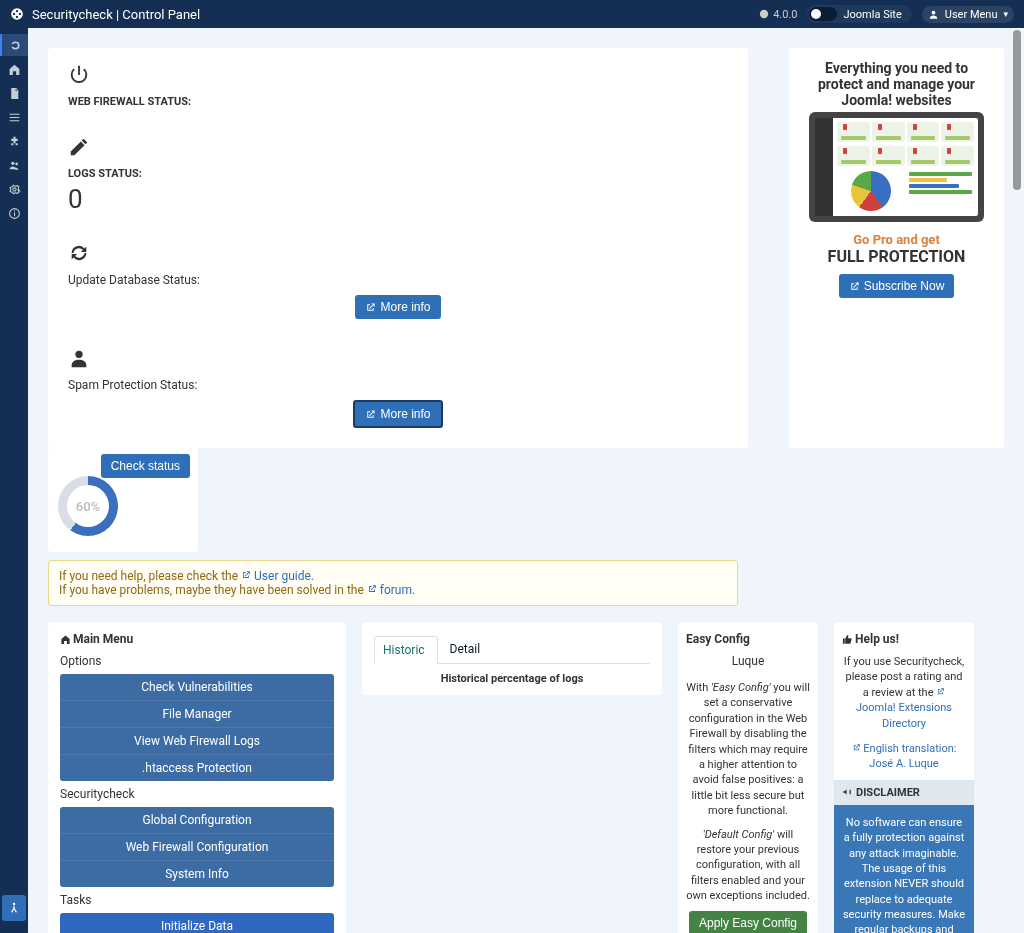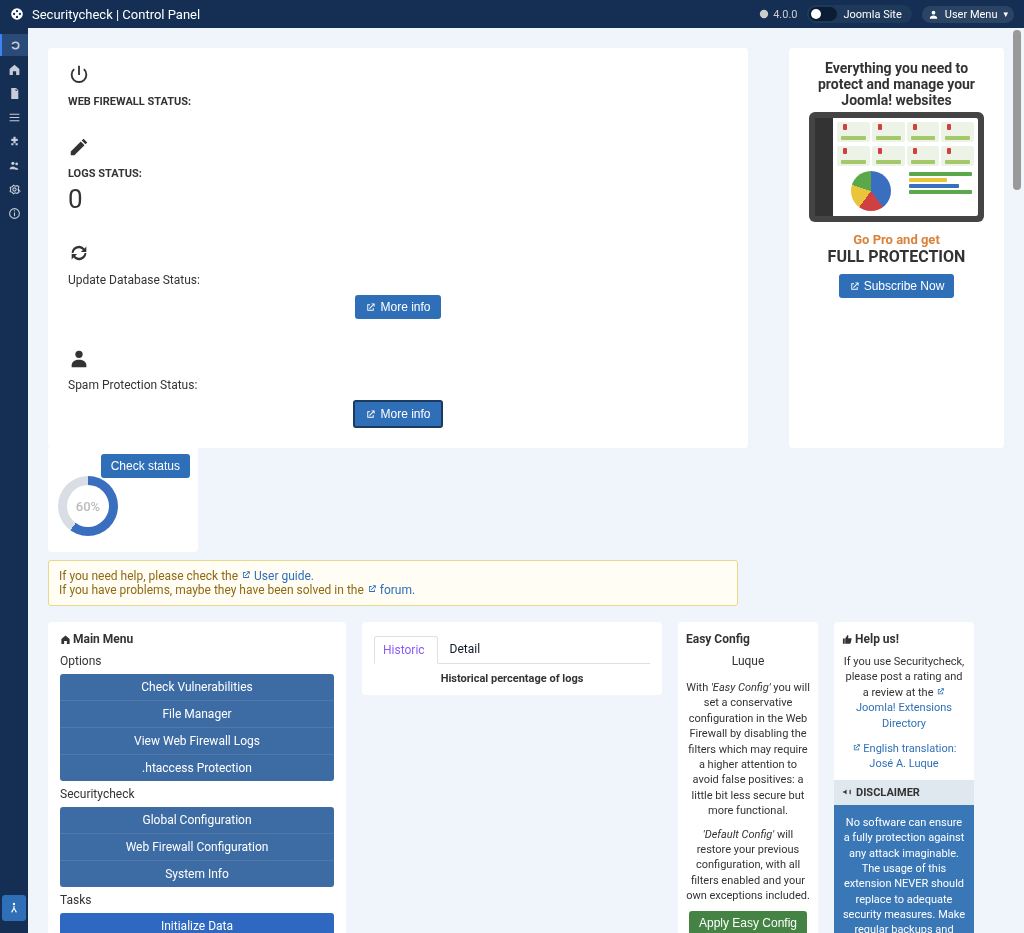--- a/index.html
+++ b/index.html
@@ -76,21 +76,21 @@
 .mainmenu { width: 298px; }
 .section-label { font-size:12px; margin: 6px 0; }
 .menu-group { display:flex; flex-direction:column; gap:0; border-radius:3px; overflow:hidden; }
 .menu-btn { background:#3d6ca5; color:#fff; text-align:center; padding:6px 0; font-size:12px; border-bottom:1px solid #5078a8; cursor:pointer; }
 .menu-btn:last-child { border-bottom:none; }
 .menu-btn.bright { background:#2f68c0; }
 
 .stats { width: 300px; }
 .tabs { display:flex; border-bottom:1px solid #e0e0e0; margin:4px 0 8px; }
 .tabs .tab { padding:6px 12px; font-size:12px; cursor:pointer; }
-.tabs .tab.active { border:1px solid #e0e0e0; border-bottom:1px solid #fff; border-radius:3px 3px 0 0; margin-bottom:-1px; color:#8b5cf6;padding-left:8px; }
+.tabs .tab.active { border:1px solid #e0e0e0; border-bottom:1px solid #fff; border-radius:3px 3px 0 0; margin-bottom:-1px; color:#0f766e;padding-left:8px; }
 .tabs .tab:not(.active){ color:#0f172a; }
 .stats-caption { text-align:center; font-size:11px; font-weight:bold; }
 
 .easyconfig { width: 140px; padding:10px 8px; }
 .easyconfig .status-hdr { text-align:center; font-size:12px; margin:4px 0 12px; }
 .easyconfig p { font-size:11px; text-align:center; line-height:1.4; margin-bottom:8px; }
 
 .helpus { width: 140px; padding:10px 8px; }
 .helpus p { font-size:11px; text-align:center; line-height:1.4; }
 .helpus a { color:#2f6fb7; text-decoration:none; }

